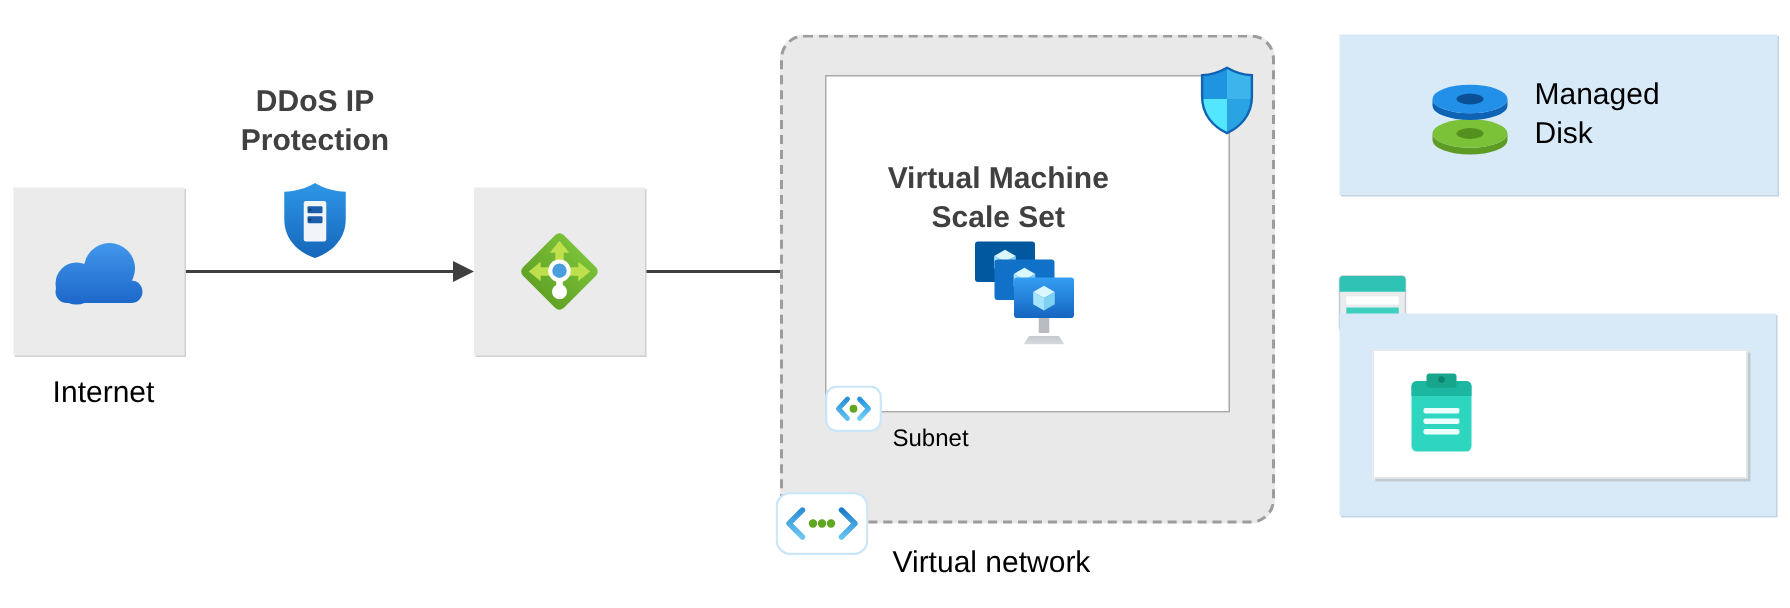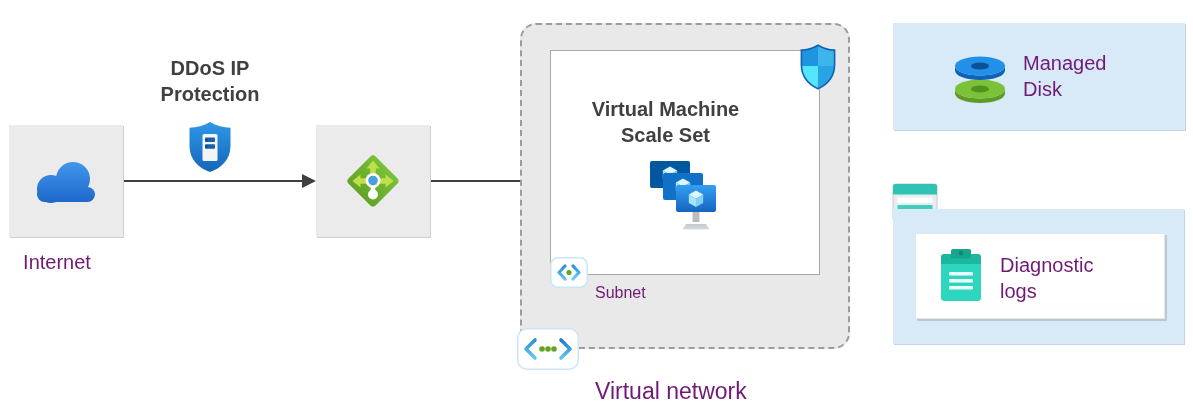--- a/index.html
+++ b/index.html
@@ -1,52 +1,52 @@
 <!DOCTYPE html>
 <html><head>
 <meta charset="utf-8">
 <style>
   html,body{margin:0;padding:0;background:#fff;}
   .canvas{position:relative;width:1193px;height:405px;background:#ffffff;
           font-family:"Liberation Sans",sans-serif;overflow:hidden;}
 
-  .lbl{position:absolute;color:#701a75;font-size:20px;line-height:26px;white-space:pre-line;}
+  .lbl{position:absolute;color:#000000;font-size:20px;line-height:26px;white-space:pre-line;}
   .lbl.center{text-align:center;}
   .lbl.bold{font-weight:bold;color:#404040;}
 
   .graybox{position:absolute;width:114px;height:112px;background:#ebebeb;
            box-shadow:1px 1px 0 #d0d0d0;display:flex;align-items:center;justify-content:center;}
   #internet-box{left:9px;top:125px;}
   #lb-box{left:316px;top:125px;}
 
-  #internet-label{left:0;top:249px;width:114px;}
+  #internet-label{left:12px;top:249px;width:114px;}
   #ddos-title{left:135px;top:55px;width:150px;}
   #ddos-shield{position:absolute;left:188px;top:121px;}
   #public-ip-label{left:140px;top:190px;width:140px;}
   #lb-label{left:316px;top:249px;width:114px;}
 
   .arrow-line{position:absolute;height:0;border-top:2px solid #3f3f3f;}
   .arrow-head{position:absolute;width:0;height:0;border-top:7px solid transparent;
               border-bottom:7px solid transparent;border-left:14px solid #3f3f3f;}
   #arrow1-line{left:123px;top:180px;width:181px;}
   #arrow1-head{left:302px;top:174px;}
   #arrow2-line{left:430px;top:180px;width:102px;}
   #arrow2-head{left:531px;top:174px;}
 
   #vnet-container{position:absolute;left:520px;top:23px;width:330px;height:326px;
                   background:#e9e9e9;border:2px dashed #9c9c9c;border-radius:16px;box-sizing:border-box;}
   #subnet-box{position:absolute;left:550px;top:50px;width:270px;height:225px;
               background:#ffffff;border:1px solid #a9a9a9;box-sizing:border-box;}
   #nsg-shield{position:absolute;left:800px;top:44px;}
-  #vmss-title{left:550px;top:96px;width:231px;}
+  #vmss-title{left:550px;top:106px;width:231px;}
   #vmss-icon{position:absolute;left:649px;top:160px;}
   #subnet-icon{position:absolute;left:550px;top:257px;}
   #subnet-label{left:595px;top:280px;font-size:16px;}
   #vnet-icon{position:absolute;left:517px;top:328px;}
-  #vnet-label{left:595px;top:378px;font-size:23px;}
+  #vnet-label{left:595px;top:362px;font-size:20px;}
 
   .bluebox{position:absolute;background:#d8eaf8;box-shadow:1px 1px 0 #c2d3e2;}
   #disk-box{left:893px;top:23px;width:292px;height:107px;}
   #disk-icon{position:absolute;left:953px;top:50px;}
   #disk-label{left:1023px;top:50px;}
   #storage-icon{position:absolute;left:892px;top:183px;}
   #storage-label{left:955px;top:176px;}
   #storage-box{left:893px;top:209px;width:291px;height:135px;}
   #diag-box{position:absolute;left:915px;top:233px;width:250px;height:86px;background:#ffffff;
             border:1px solid #e2e6e9;box-shadow:2px 2px 0 #bfc9cf;box-sizing:border-box;}
@@ -241,16 +241,14 @@
   <div id="diag-box"></div>
   <svg id="diag-icon" width="46" height="56" viewBox="0 0 46 56">
     <rect x="3" y="7" width="40" height="47" rx="3.5" fill="#2fd6bf"></rect>
     <path d="M3 10.5 a3.5 3.5 0 0 1 3.5 -3.5 h33 a3.5 3.5 0 0 1 3.5 3.5 v6.5 h-40 z" fill="#1cb7a0"></path>
     <rect x="13" y="2" width="20" height="9.5" rx="2" fill="#17a68c"></rect>
     <circle cx="23" cy="6" r="2.2" fill="#0b8570"></circle>
     <rect x="11" y="25" width="24" height="3.6" rx="1.2" fill="#eafffc"></rect>
     <rect x="11" y="32" width="24" height="3.6" rx="1.2" fill="#eafffc"></rect>
     <rect x="11" y="39" width="24" height="3.6" rx="1.2" fill="#eafffc"></rect>
   </svg>
-  <div class="lbl" id="diag-label">Diagnostic
-logs</div>
 
 </div>
 
 </body></html>

